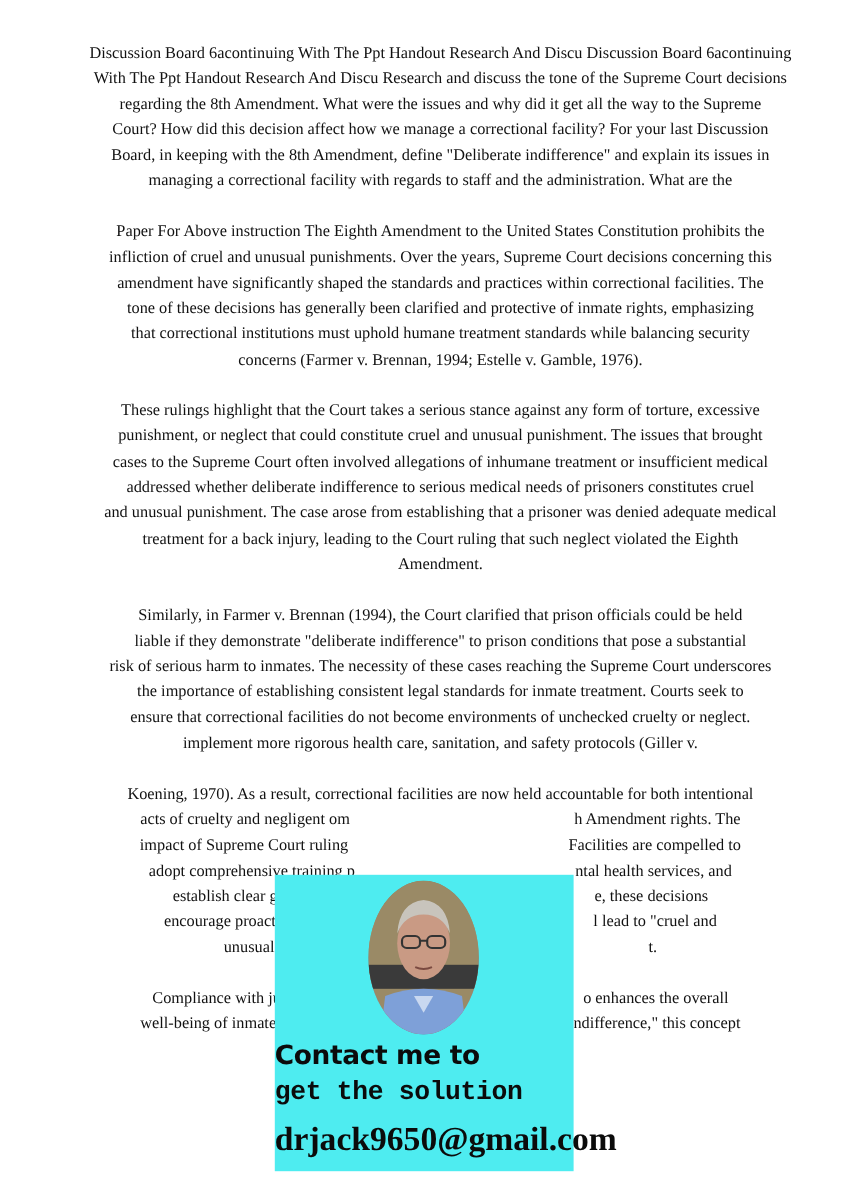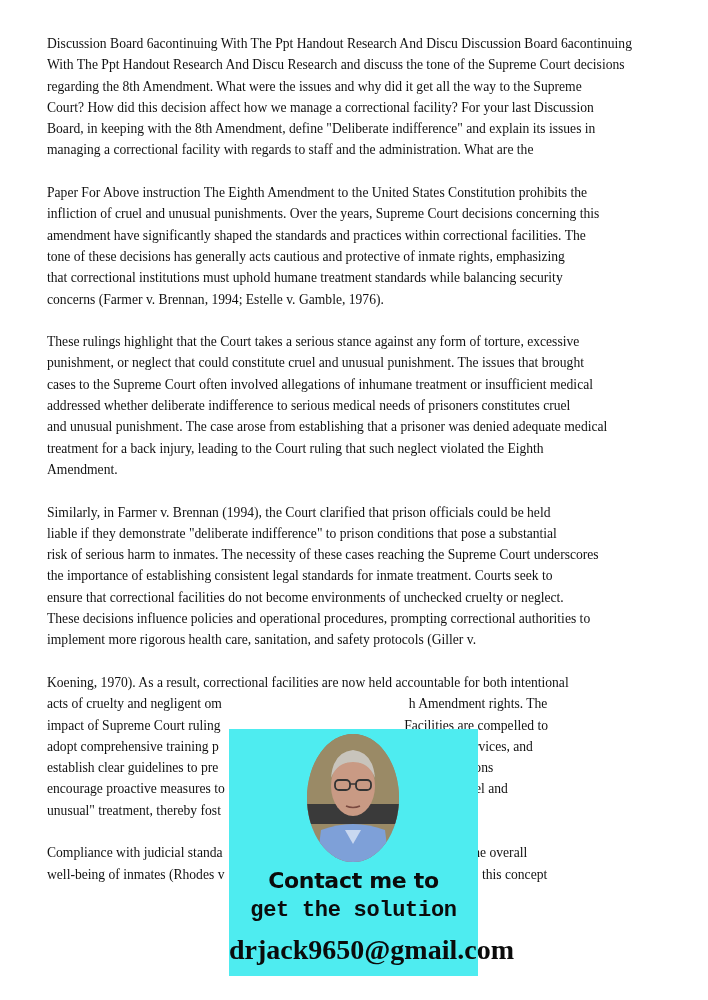--- a/index.html
+++ b/index.html
@@ -1,34 +1,34 @@
 <!DOCTYPE html>
 <html><head>
 <meta charset="utf-8">
 <style>
   html, body { margin: 0; padding: 0; background: #ffffff; }
   body { width: 708px; height: 1000px; position: relative; overflow: hidden; }
   .page {
     position: absolute; left: 47px; top: 33px; width: 640px;
     font-family: "Liberation Serif", serif; font-size: 13.6px; color: #111111;
   }
-  .line { height: 21.3px; line-height: 21.3px; white-space: nowrap; }
+  .line { height: 21.3px; line-height: 21.3px; white-space: nowrap; text-align: center; }
   .para { margin-bottom: 21.3px; }
   .promo {
     position: absolute; left: 229px; top: 729px; width: 249px; height: 247px;
     background: #4eecf0;
   }
   .avatar {
     position: absolute; left: 78px; top: 5px; width: 92px; height: 128px;
     border-radius: 50%; overflow: hidden;
     background: linear-gradient(180deg, #8a7a5c 0%, #a89874 40%, #6a6a6a 60%, #7fa3d8 75%, #6b8fcf 100%);
   }
   .avatar svg { width: 100%; height: 100%; display: block; }
   .promo-line1, .promo-line2 {
-    position: absolute; left: 0; width: 100%; text-align: center;
+    position: absolute; left: 0; width: 100%; text-align: left;
     font-family: "DejaVu Sans", sans-serif; font-weight: bold; font-size: 22px; color: #0b0b0b;
     letter-spacing: -0.3px;
   }
   .promo-line1 { top: 139px; }
   .promo-line2 { top: 169px; font-family: Liberation Mono, monospace; }
   .promo-email {
     position: absolute; left: 0; width: 100%; top: 205px; text-align: center;
     font-family: "Liberation Serif", serif; font-weight: bold; font-size: 28px; color: #0b0b0b;
   }
 </style>
@@ -41,40 +41,39 @@
     <div class="line">With The Ppt Handout Research And Discu Research and discuss the tone of the Supreme Court decisions</div>
     <div class="line">regarding the 8th Amendment. What were the issues and why did it get all the way to the Supreme</div>
     <div class="line">Court? How did this decision affect how we manage a correctional facility? For your last Discussion</div>
     <div class="line">Board, in keeping with the 8th Amendment, define "Deliberate indifference" and explain its issues in</div>
     <div class="line">managing a correctional facility with regards to staff and the administration. What are the</div>
   </div>
   <div class="para">
     <div class="line">Paper For Above instruction The Eighth Amendment to the United States Constitution prohibits the</div>
     <div class="line">infliction of cruel and unusual punishments. Over the years, Supreme Court decisions concerning this</div>
     <div class="line">amendment have significantly shaped the standards and practices within correctional facilities. The</div>
-    <div class="line">tone of these decisions has generally acts cautious and protective of inmate rights, emphasizing</div>
+    <div class="line">tone of these decisions has generally been clarified and protective of inmate rights, emphasizing</div>
     <div class="line">that correctional institutions must uphold humane treatment standards while balancing security</div>
     <div class="line">concerns (Farmer v. Brennan, 1994; Estelle v. Gamble, 1976).</div>
   </div>
   <div class="para">
     <div class="line">These rulings highlight that the Court takes a serious stance against any form of torture, excessive</div>
     <div class="line">punishment, or neglect that could constitute cruel and unusual punishment. The issues that brought</div>
     <div class="line">cases to the Supreme Court often involved allegations of inhumane treatment or insufficient medical</div>
     <div class="line">addressed whether deliberate indifference to serious medical needs of prisoners constitutes cruel</div>
     <div class="line">and unusual punishment. The case arose from establishing that a prisoner was denied adequate medical</div>
     <div class="line">treatment for a back injury, leading to the Court ruling that such neglect violated the Eighth</div>
     <div class="line">Amendment.</div>
   </div>
   <div class="para">
     <div class="line">Similarly, in Farmer v. Brennan (1994), the Court clarified that prison officials could be held</div>
     <div class="line">liable if they demonstrate "deliberate indifference" to prison conditions that pose a substantial</div>
     <div class="line">risk of serious harm to inmates. The necessity of these cases reaching the Supreme Court underscores</div>
     <div class="line">the importance of establishing consistent legal standards for inmate treatment. Courts seek to</div>
     <div class="line">ensure that correctional facilities do not become environments of unchecked cruelty or neglect.</div>
-    <div class="line">These decisions influence policies and operational procedures, prompting correctional authorities to</div>
     <div class="line">implement more rigorous health care, sanitation, and safety protocols (Giller v.</div>
   </div>
   <div class="para">
     <div class="line">Koening, 1970). As a result, correctional facilities are now held accountable for both intentional</div>
     <div class="line" style="white-space:pre">acts of cruelty and negligent om                                                       h Amendment rights. The</div>
     <div class="line" style="white-space:pre">impact of Supreme Court ruling                                                      Facilities are compelled to</div>
     <div class="line" style="white-space:pre">adopt comprehensive training p                                                      ntal health services, and</div>
     <div class="line" style="white-space:pre">establish clear guidelines to pre                                                     e, these decisions</div>
     <div class="line" style="white-space:pre">encourage proactive measures to                                                     l lead to "cruel and</div>
     <div class="line" style="white-space:pre">unusual" treatment, thereby fost                                                     t.</div>

